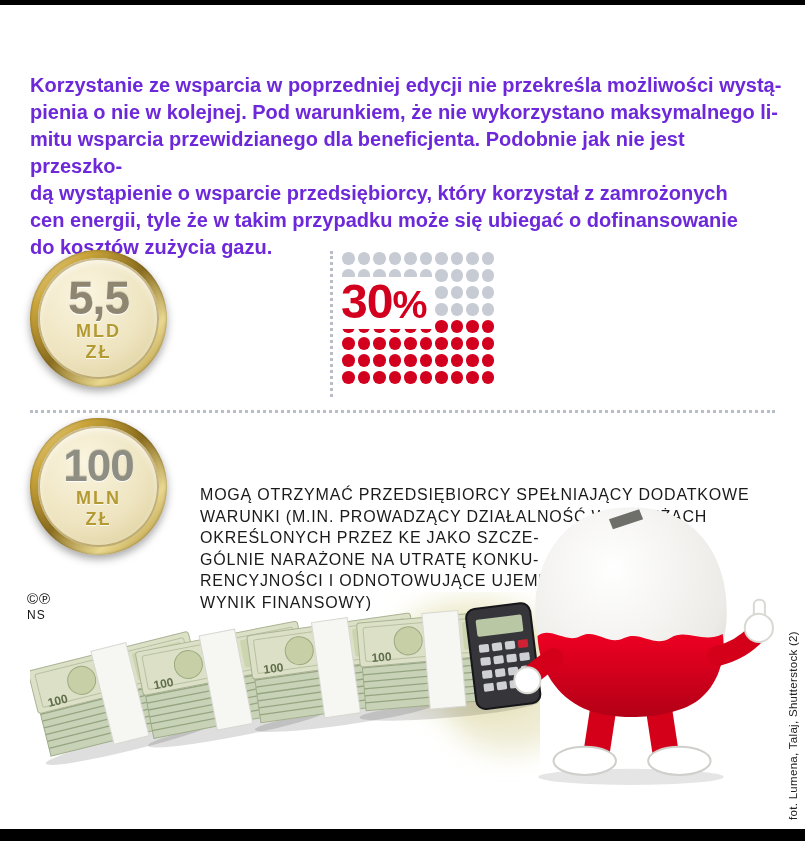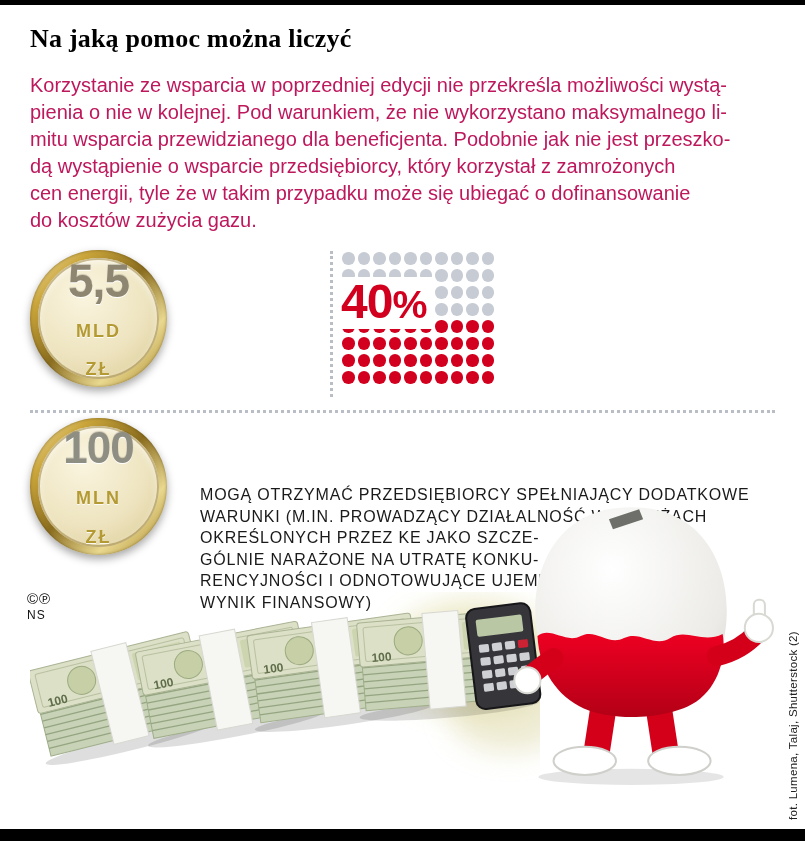--- a/index.html
+++ b/index.html
@@ -16,34 +16,34 @@
   .bar-top{position:absolute;top:0;left:0;width:100%;height:5px;background:#000;}
   .bar-bottom{position:absolute;bottom:0;left:0;width:100%;height:12px;background:#000;}
 
   .title{
     position:absolute;left:30px;top:24px;
     font-family:"Liberation Serif",serif;font-weight:bold;font-size:26px;color:#000;
     letter-spacing:.2px;
   }
   .intro{
     position:absolute;left:30px;top:72px;width:752px;
-    font-size:20px;line-height:27px;color:#be185d;white-space:pre-line;
+    font-size:20px;line-height:27px;color:#6d28d9;white-space:pre-line;font-weight:bold;
   }
 
   
   .coin{
     position:absolute;width:137px;height:137px;border-radius:50%;
     background:linear-gradient(135deg,#f7ebbe 0%,#caa53a 22%,#8a6d1f 48%,#e9d88f 74%,#a8862a 100%);
     box-shadow:0 4px 8px rgba(0,0,0,.35), inset 0 0 3px rgba(60,40,0,.5);
   }
   .coin-face{
     position:absolute;inset:8px;border-radius:50%;
     background:radial-gradient(circle at 38% 30%,#faf5e0 0%,#eee4c0 55%,#d9ca92 100%);
     box-shadow:inset 0 0 0 2px rgba(140,110,30,.45), inset 0 3px 8px rgba(255,255,255,.85);
-    display:flex;flex-direction:column;align-items:center;justify-content:space-between;
+    display:flex;flex-direction:column;align-items:center;justify-content:center;
   }
   .coin-number{
     font-size:46px;font-weight:bold;color:#8e8670;line-height:1;letter-spacing:-1px;
     text-shadow:0 1px 0 #fff,0 -1px 1px rgba(0,0,0,.18);
   }
   .coin-unit{
     font-size:18px;font-weight:bold;color:var(--coin-gold);letter-spacing:2px;line-height:1.12;
     text-shadow:0 1px 0 rgba(255,255,255,.8);
   }
   .coin1{left:30px;top:250px;}
@@ -99,42 +99,41 @@
     writing-mode:vertical-rl;transform:rotate(180deg);
     font-size:11.5px;color:#222;letter-spacing:.3px;
   }
 </style>
 </head>
 <body>
 
 <div class="page">
   <div class="bar-top"></div>
 
-  <h1 class="title">Na jaką pomoc można liczyć</h1>
 
   <p class="intro">Korzystanie ze wsparcia w poprzedniej edycji nie przekreśla możliwości wystą-
 pienia o nie w kolejnej. Pod warunkiem, że nie wykorzystano maksymalnego li-
 mitu wsparcia przewidzianego dla beneficjenta. Podobnie jak nie jest przeszko-
 dą wystąpienie o wsparcie przedsiębiorcy, który korzystał z zamrożonych
 cen energii, tyle że w takim przypadku może się ubiegać o dofinansowanie
 do kosztów zużycia gazu.</p>
 
   <div class="coin coin1">
     <div class="coin-face">
       <div class="coin-number">5,5</div>
       <div class="coin-unit">MLD</div>
       <div class="coin-unit">ZŁ</div>
     </div>
   </div>
 
   <div class="vdots"></div>
 
   <div class="dot-grid" style="grid-template-columns: repeat(10, 15.5px);">
     <div class="percent-overlay">
-      <span>40</span><span class="pct">%</span>
+      <span>30</span><span class="pct">%</span>
     </div>
   <span class="dot"></span>
       <span class="dot"></span>
       <span class="dot"></span>
       <span class="dot"></span>
       <span class="dot"></span>
       <span class="dot"></span>
       <span class="dot"></span>
       <span class="dot"></span>
       <span class="dot"></span>

